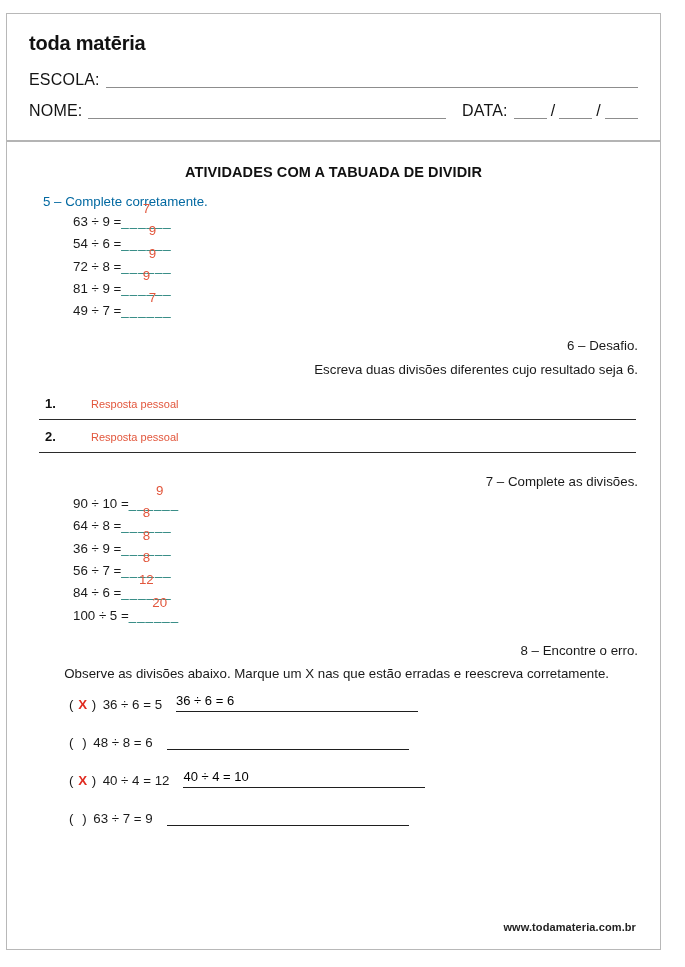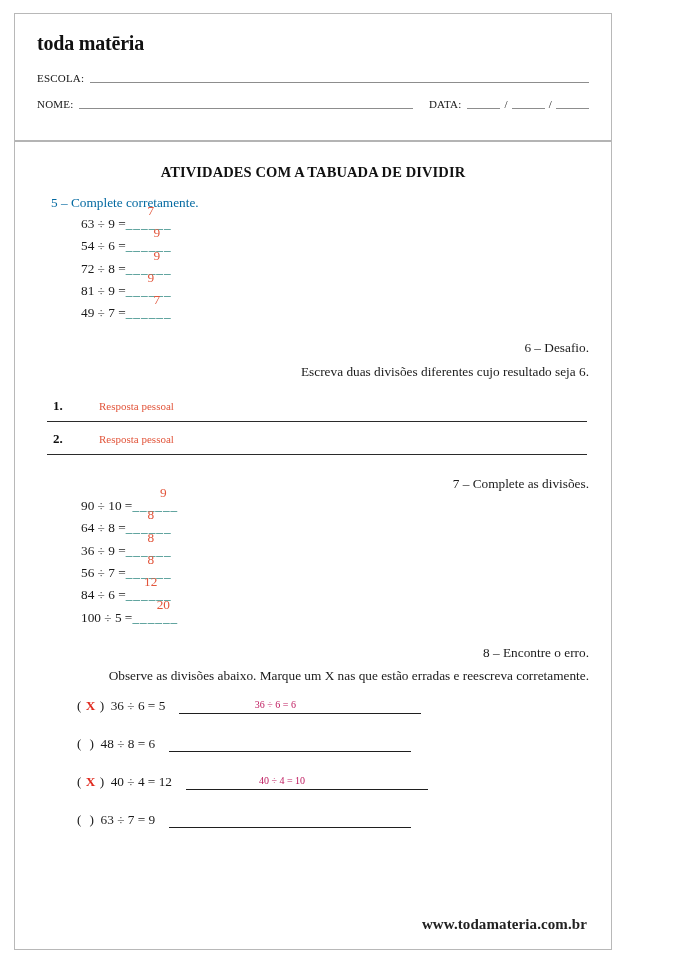--- a/index.html
+++ b/index.html
@@ -10,48 +10,47 @@
   body {
     width: 685px;
     height: 967px;
     font-family: "Liberation Sans", sans-serif;
     color: #1a1a1a;
     position: relative;
     overflow: hidden;
   }
   .page {
     position: absolute;
-    left: 14px;
+    left: 6px;
     top: 13px;
-    width: 598px;
+    width: 655px;
     height: 937px;
     border: 1px solid #b8b8b8;
     box-sizing: border-box;
     background: #fff;
-    font-family: Liberation Serif, serif;
   }
 
   
   .header {
     padding: 18px 22px 0 22px;
     border-bottom: 2px solid #b4b4b4;
     height: 128px;
     box-sizing: border-box;
   }
   .logo {
     font-size: 20px;
     font-weight: 700;
     letter-spacing: -0.2px;
     color: #111;
     margin-bottom: 16px;
   }
   .field-row {
     display: flex;
     align-items: flex-end;
-    font-size: 11px;
+    font-size: 16px;
     color: #141414;
     margin-bottom: 13px;
     letter-spacing: 0.2px;
   }
   .field-label {
     white-space: nowrap;
     padding-right: 6px;
   }
   .rule {
     flex: 1;
@@ -181,31 +180,31 @@
     position: relative;
     width: 242px;
     margin-left: 14px;
     border-bottom: 1.5px solid #1f1f1f;
     height: 18px;
   }
   .correction .fix {
     position: absolute;
     left: 0; right: 0;
     bottom: 3px;
-    text-align: center;
-    color: #be185d;
-    font-size: 10px;
+    text-align: left;
+    color: #000000;
+    font-size: 13px;
     padding-right: 50px;
   }
 
   .footer {
     position: absolute;
     right: 24px;
     bottom: 16px;
-    font-size: 15px;
+    font-size: 11px;
     font-weight: 700;
     color: #222;
     letter-spacing: 0.1px;
   }
 </style>
 </head>
 <body>
 
 <div class="page">
 

